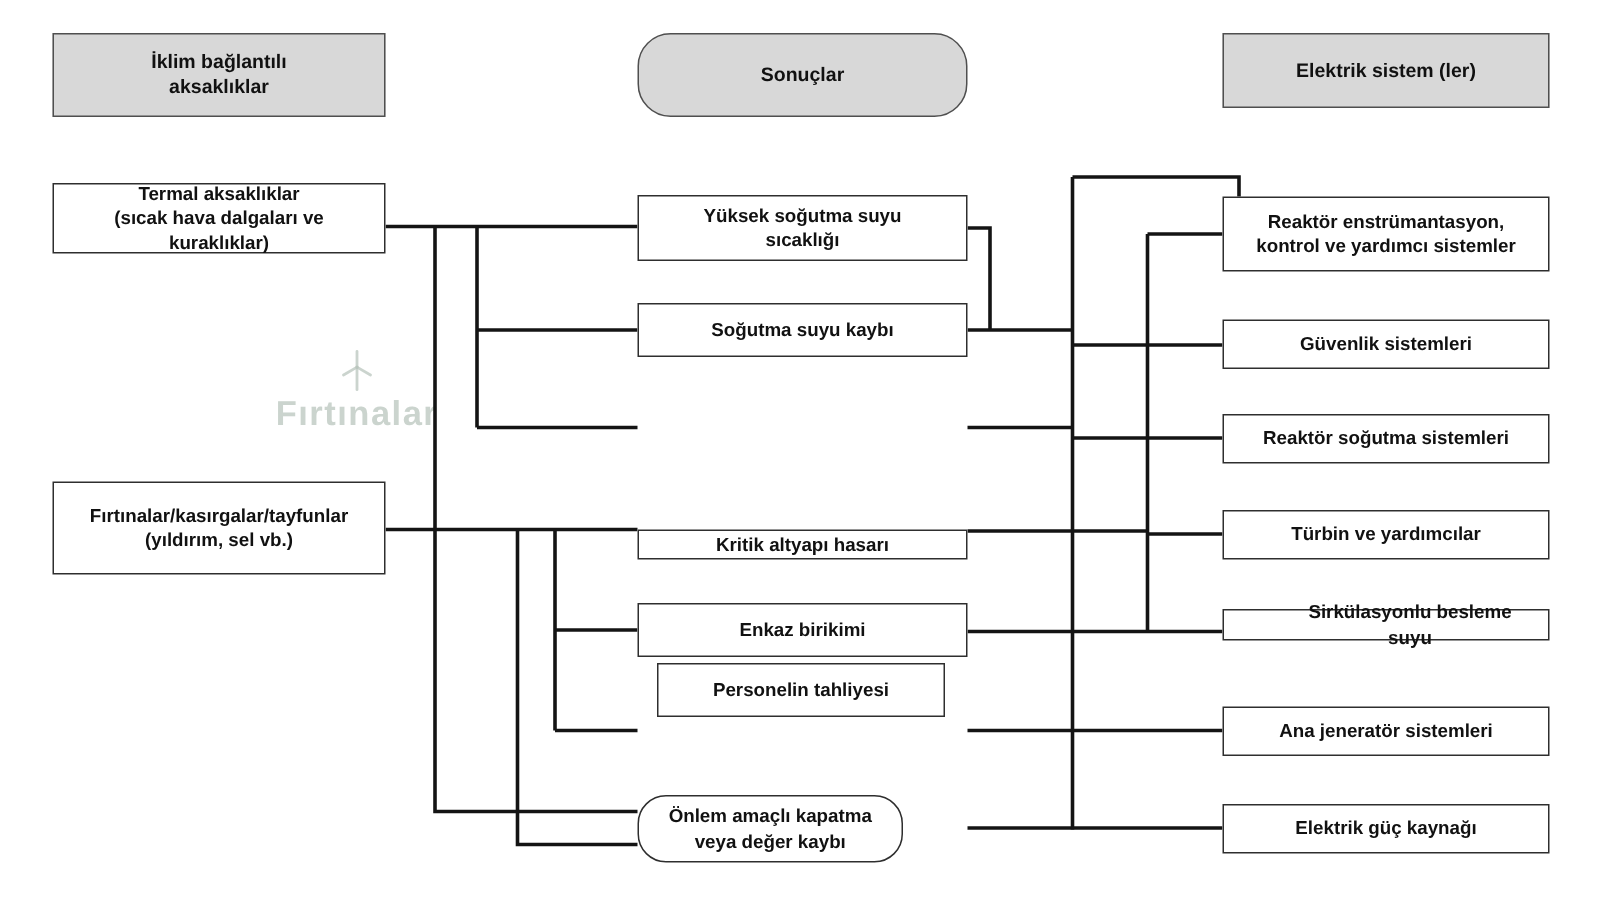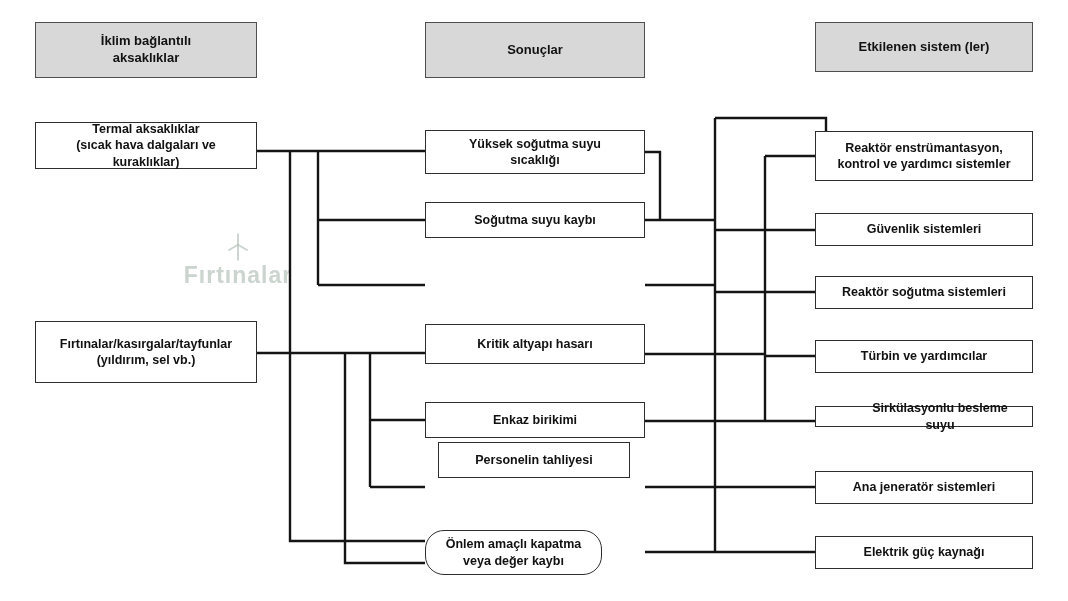--- a/index.html
+++ b/index.html
@@ -75,32 +75,32 @@
     <polyline points="765,156 765,421"></polyline>
     <polyline points="765,156 815,156"></polyline>
     <polyline points="765,356 815,356"></polyline>
     <polyline points="645,421 815,421"></polyline>
     <polyline points="645,487 815,487"></polyline>
     <polyline points="645,552 815,552"></polyline>
   </svg>
 
   <div class="node header" style="left:35px; top:22px; width:222px; height:56px;">İklim bağlantılı
 aksaklıklar</div>
-  <div class="node header" style="left:425px; top:22px; width:220px; height:56px;">Sonuçlar</div>
-  <div class="node header" style="left:815px; top:22px; width:218px; height:50px;">Etkilenen sistem (ler)</div>
+  <div class="node header" style="left:425px; top:22px; width:220px; height:56px;border-radius:22px;">Sonuçlar</div>
+  <div class="node header" style="left:815px; top:22px; width:218px; height:50px;">Elektrik sistem (ler)</div>
 
   <div class="node" style="left:35px; top:122px; width:222px; height:47px;">Termal aksaklıklar
 (sıcak hava dalgaları ve kuraklıklar)</div>
   <div class="node" style="left:35px; top:321px; width:222px; height:62px;">Fırtınalar/kasırgalar/tayfunlar
 (yıldırım, sel vb.)</div>
 
   <div class="node" style="left:425px; top:130px; width:220px; height:44px;">Yüksek soğutma suyu
 sıcaklığı</div>
   <div class="node" style="left:425px; top:202px; width:220px; height:36px;">Soğutma suyu kaybı</div>
-  <div class="node" style="left:425px; top:324px; width:220px; height:40px;">Kritik altyapı hasarı</div>
+  <div class="node" style="left:425px; top:353px; width:220px; height:20px;">Kritik altyapı hasarı</div>
   <div class="node" style="left:425px; top:402px; width:220px; height:36px;">Enkaz birikimi</div>
   <div class="node" style="left:425px; top:442px; width:192px; height:36px;margin-left:13px;">Personelin tahliyesi</div>
   <div class="node" style="left:425px; top:530px; width:177px; height:45px;border-radius:19px;">Önlem amaçlı kapatma
 veya değer kaybı</div>
 
   <div class="node" style="left:815px; top:131px; width:218px; height:50px;">Reaktör enstrümantasyon,
 kontrol ve yardımcı sistemler</div>
   <div class="node" style="left:815px; top:213px; width:218px; height:33px;">Güvenlik sistemleri</div>
   <div class="node" style="left:815px; top:276px; width:218px; height:33px;">Reaktör soğutma sistemleri</div>
   <div class="node" style="left:815px; top:340px; width:218px; height:33px;">Türbin ve yardımcılar</div>

